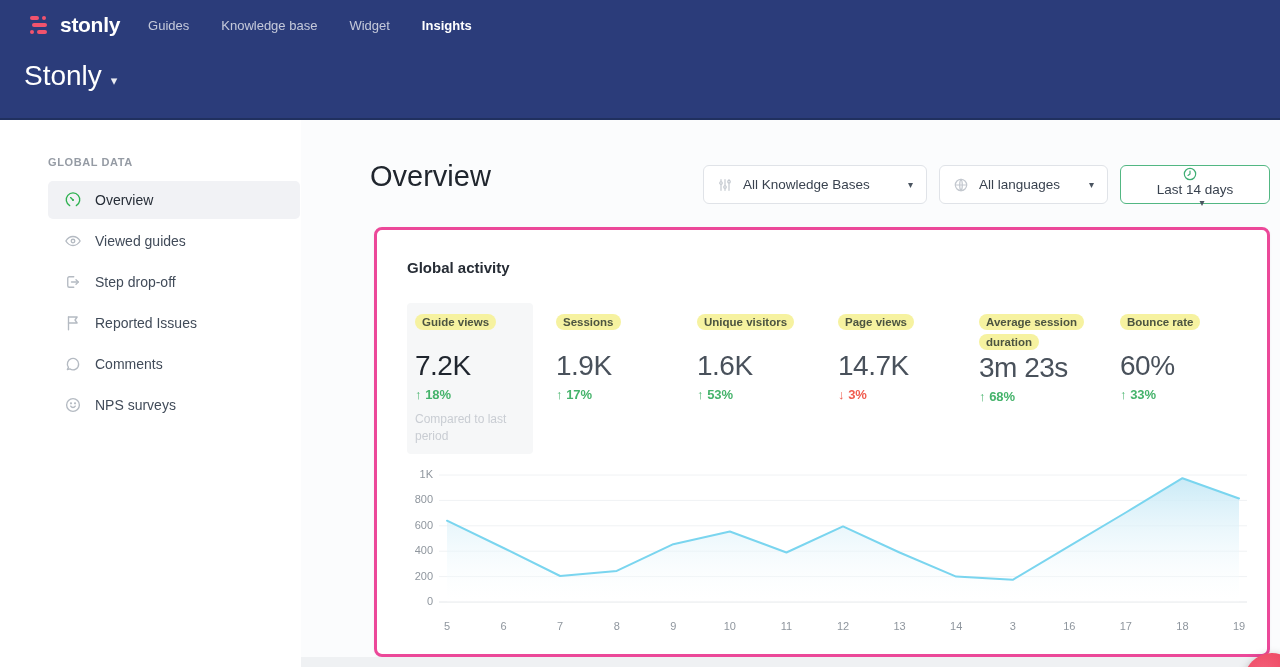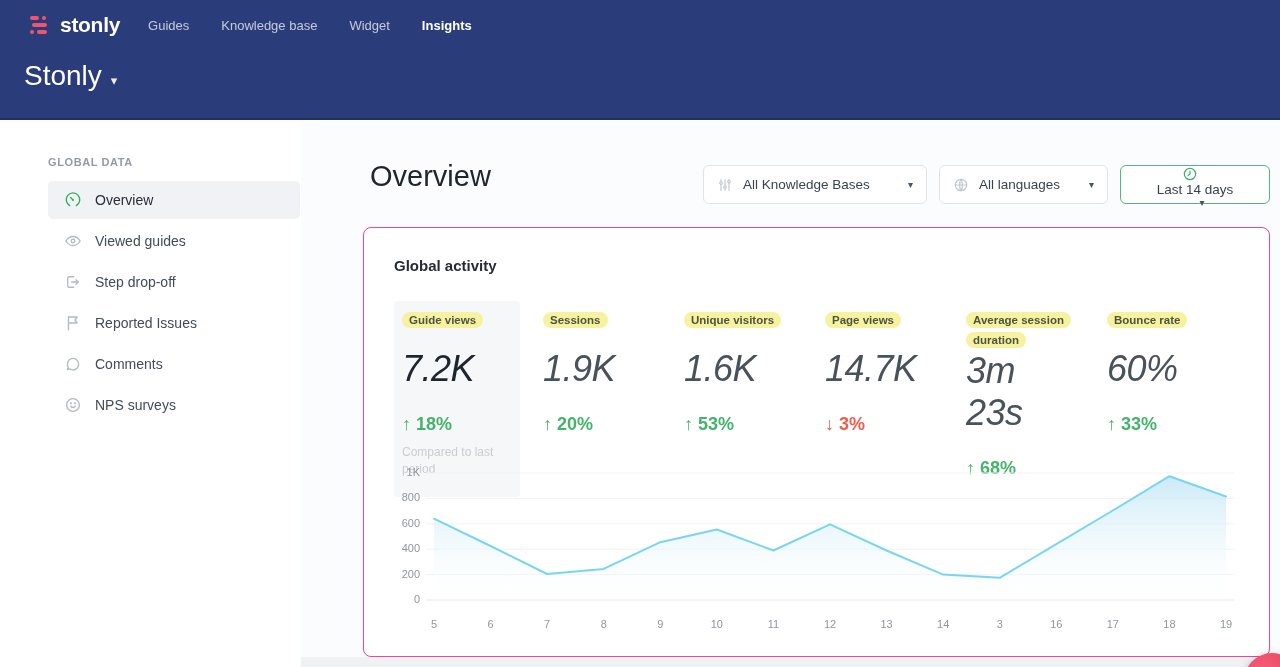--- a/index.html
+++ b/index.html
@@ -47,35 +47,35 @@
     background:#fff; border:1px solid #e0e3e8; border-radius:6px;
     font-size:13.5px; color:#39424f; cursor:pointer; }
   .dd-icn { width:16px; height:16px; color:#c3c8cf; display:inline-flex; margin-right:10px; }
   .dd-icn svg { width:16px; height:16px; }
   .dd-label { flex:1; white-space:nowrap; }
   .dd-caret { font-size:10px; color:#4a5460; margin-left:14px; }
   .dd.accent { border:1.5px solid #52b783;flex-direction:column; }
   .dd.accent .dd-icn { color:#3fae74; }
   .dd-kb { min-width:224px; } .dd-lang { min-width:169px; } .dd-date { min-width:150px; }
   
-  .card { position:absolute; left:62px; right:10px; top:107px; height:430px;
-    background:#fff; border:1px solid #ec4899; border-radius:8px;
+  .card { position:absolute; left:73px; right:10px; top:107px; height:430px;
+    background:#fff; border:3px solid #ec4899; border-radius:8px;
     box-shadow:0 1px 3px rgba(20,30,50,0.05); }
   .card-title { position:absolute; left:30px; top:29px; font-size:15px; font-weight:bold; color:#262c35; }
   .metrics { position:absolute; left:30px; top:73px; display:flex; }
   .metric { width:126px; margin-right:15px; min-height:136px; padding:9px 8px;
     border-radius:4px; cursor:pointer; }
   .metric.selected { background:#f6f7f8; }
   .metric-label-box { min-height:38px;font-weight:bold; }
   .metric-pill { display:inline; background:#f6f2a0; border-radius:8px; padding:2px 7px;
     font-size:11.5px; line-height:19px; color:#4c5440;
     -webkit-box-decoration-break:clone; box-decoration-break:clone; }
-  .metric-value { font-size:36px; color:#49515b; letter-spacing:-0.5px;font-style:italic; }
+  .metric-value { font-size:28px; color:#49515b; letter-spacing:-0.5px; }
   .metric.selected .metric-value { color:#1f252e; }
-  .metric-change { margin-top:24px; font-size:18px; font-weight:bold; }
+  .metric-change { margin-top:5px; font-size:13px; font-weight:bold; }
   .metric-change.up { color:#45b36b; }
   .metric-change.down { color:#f05c4f; }
   .metric-note { margin-top:9px; font-size:12px; color:#c9cdd3; line-height:17px; }
   
   .chart { position:absolute; left:30px; top:235px; width:846px; height:180px; }
   .chart svg { position:absolute; left:32px; top:6px; }
   .ytick { position:absolute; left:0; width:26px; text-align:right;
     font-size:11px; color:#8f969e; line-height:13px; }
   .xtick { position:absolute; top:155px; width:36px; text-align:center;
     font-size:11px; color:#8f969e; }
@@ -232,21 +232,21 @@
     </div>
     <div class="metric-note">Compared to last period</div>
   </div>
           <div class="metric">
     <div class="metric-label-box">
       <span class="metric-pill">Sessions</span>
     </div>
     <div class="metric-value">1.9K</div>
     <div class="metric-change up">
       <span class="arrow">↑</span>
-      <span class="pct">20%</span>
+      <span class="pct">17%</span>
     </div>
     <div class="metric-note"></div>
   </div>
           <div class="metric">
     <div class="metric-label-box">
       <span class="metric-pill">Unique visitors</span>
     </div>
     <div class="metric-value">1.6K</div>
     <div class="metric-change up">
       <span class="arrow">↑</span>

